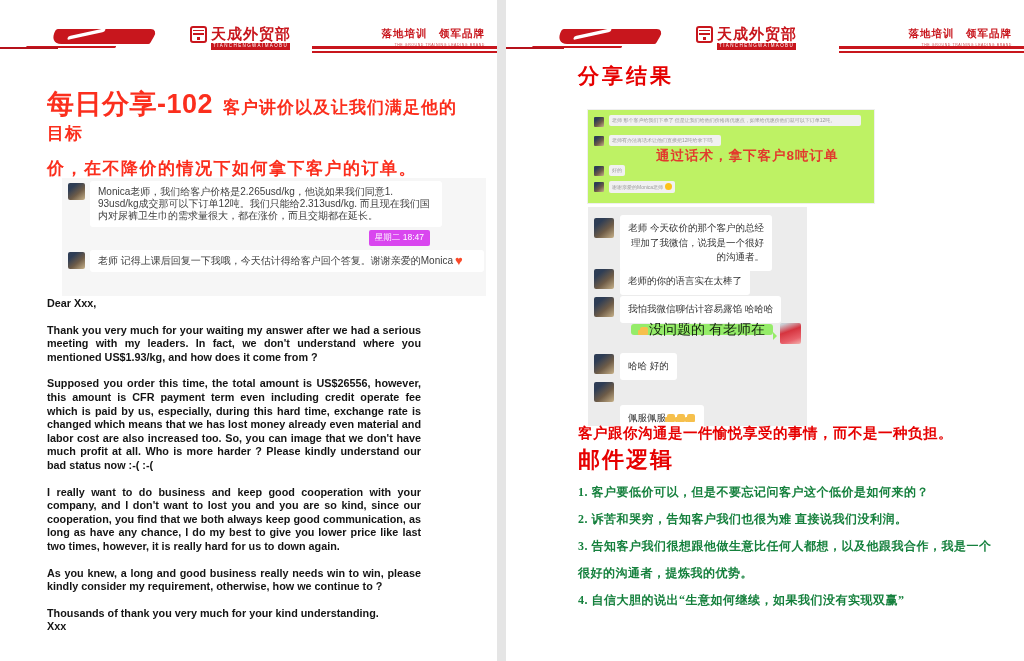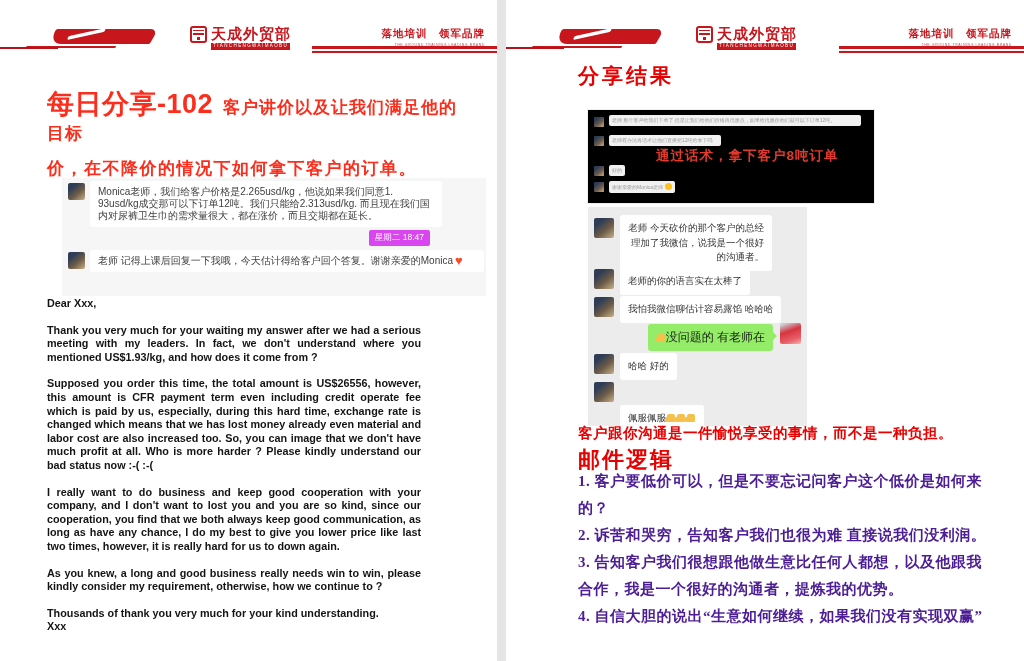--- a/index.html
+++ b/index.html
@@ -52,51 +52,51 @@
 
   .email { position:absolute; left:47px; top:297px; width:374px; font-size:10.8px; font-weight:bold;
            color:#141414; text-align:justify; line-height:13.6px; }
   .email p { margin:0 0 13px; }
   .email .tight { margin:0; }
 
   
   .serif-red { font-family:"Liberation Serif", serif; font-weight:bold; color:#e60000; }
   .h-results { position:absolute; left:72px; top:62px; font-size:21px; letter-spacing:3px; }
 
-  .chatA { position:absolute; left:82px; top:110px; width:286px; height:93px; background:#000000;
+  .chatA { position:absolute; left:82px; top:110px; width:286px; height:93px; background:#bef264;
            box-shadow:0 0 0 1px #efefef; }
   .av-s { position:absolute; width:10px; height:10px; border-radius:1px;
           background:linear-gradient(140deg,#2e3d55 25%,#6e5c48 60%,#c8b28a); }
   .bubble-g { position:absolute; background:#f1f1f1; border-radius:2px; color:#9b9b9b;
               font-size:5px; line-height:6.5px; padding:2px 3px; }
   .chatA-overlay { position:absolute; left:68px; top:37px; font-size:13.5px; font-weight:bold;
                    color:#e23a2d; letter-spacing:1px; white-space:nowrap; }
   .smile { display:inline-block; width:7px; height:7px; border-radius:50%; background:#fcc21b;
            vertical-align:-1px; margin-left:2px; }
 
   .chatB { position:absolute; left:82px; top:207px; width:219px; height:219px; background:#ececec; }
   .av-m { position:absolute; width:20px; height:20px; border-radius:2px;
           background:linear-gradient(140deg,#2e3d55 25%,#6e5c48 60%,#c8b28a); }
   .av-t { position:absolute; width:21px; height:21px; border-radius:2px;
           background:linear-gradient(160deg,#caced4 8%,#d6343f 40%,#e8606a 75%,#f2b5b0); }
   .bubble-w2 { position:absolute; background:#fff; border-radius:3px; padding:6px 8px;
                font-size:9.5px; color:#333; line-height:14.5px;text-align:right; }
-  .bubble-green { position:absolute; background:#95ec69; border-radius:3px; padding:8px 8px;
-                  font-size:12px; color:#142210; line-height:11px; }
+  .bubble-green { position:absolute; background:#95ec69; border-radius:3px; padding:0 8px;
+                  font-size:14px; color:#142210; line-height:11px; }
   .bubble-green::after { content:""; position:absolute; right:-4px; top:8px; border:4px solid transparent;
                   border-left-color:#95ec69; border-right:0; }
   .thumb { display:inline-block; width:8px; height:8px; background:#f6c04c; border-radius:2px 2px 1px 1px;
            position:relative; vertical-align:-1px; margin:0 1px; }
   .thumb::before { content:""; position:absolute; left:-2px; bottom:0; width:3px; height:5px;
            background:#f6c04c; border-radius:1px; }
 
   .note-red { position:absolute; left:72px; top:424px; width:450px; font-size:14.5px; letter-spacing:0.5px; }
   .h-logic { position:absolute; left:72px; top:445px; font-size:22px; letter-spacing:2px; }
-  .logic-list { position:absolute; left:72px; top:468px; width:415px; font-family:"Liberation Serif", serif;
-                font-size:15px; font-weight:bold; color:#4c1d95; line-height:27px; letter-spacing:0.5px; }
+  .logic-list { position:absolute; left:72px; top:479px; width:415px; font-family:"Liberation Serif", serif;
+                font-size:12px; font-weight:bold; color:#15803d; line-height:27px; letter-spacing:0.5px; }
 </style>
 </head>
 <body>
 
 <div class="canvas">
 
   <div class="page page-left">
 
     <div class="hdr-swoosh"></div>
     <div class="hdr-line-left"></div>

